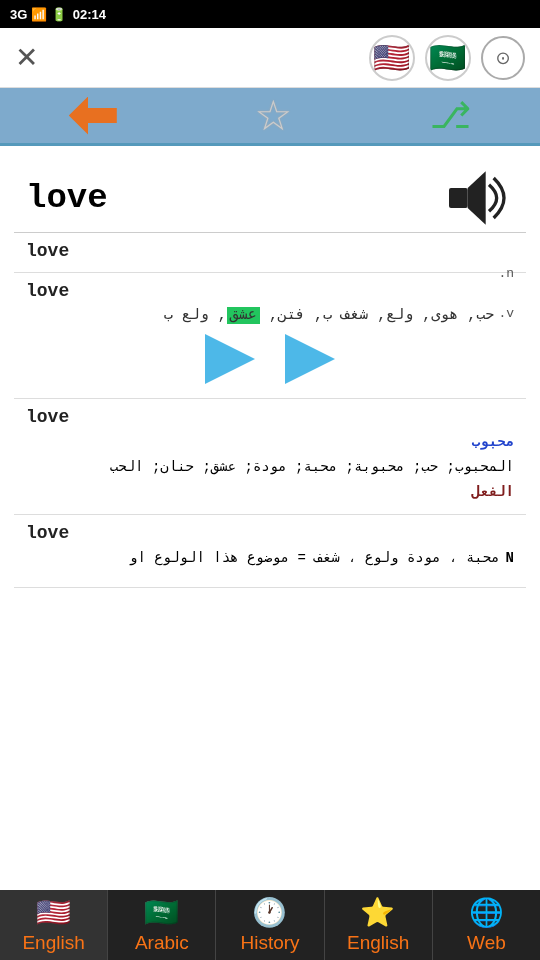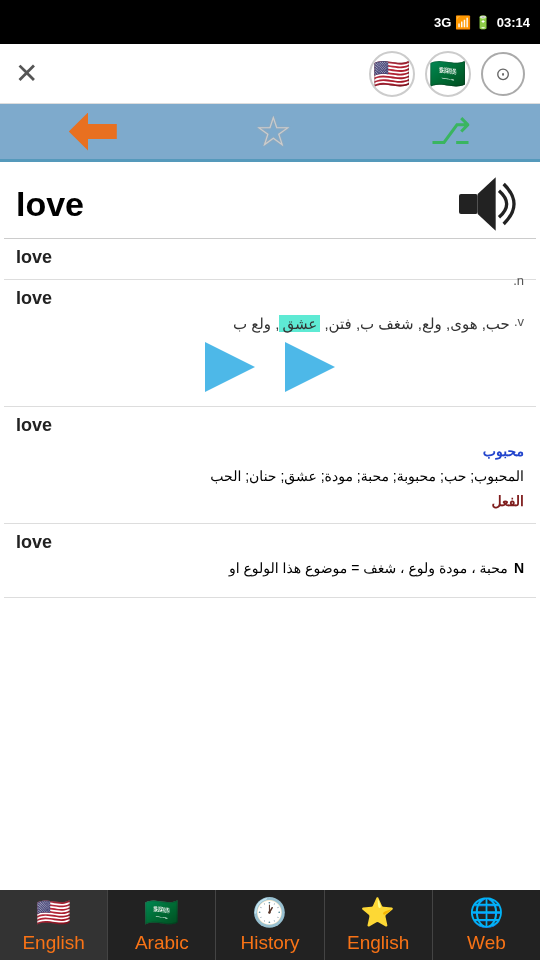--- a/index.html
+++ b/index.html
@@ -2,24 +2,24 @@
 <html><head>
   <meta charset="utf-8">
   <style>
     * { margin: 0; padding: 0; box-sizing: border-box; }
     body { width: 540px; height: 960px; overflow: hidden; font-family: Arial, sans-serif; background: #fff; }
 
     
     .status-bar {
       background: #000;
       color: #fff;
-      height: 44px;
-      display: flex;
-      align-items: center;
-      justify-content: flex-end;
+      height: 28px;
+      display: flex;
+      align-items: center;
+      justify-content: flex-start;
       padding: 4px 10px;
       font-size: 13px;
       font-weight: bold;
     }
 
     
     .top-nav {
       background: #fff;
       height: 60px;
       display: flex;
@@ -92,21 +92,22 @@
       font-size: 42px;
       color: #ccc;
       text-shadow: 0 0 2px #aaa;
     }
 
     
     .content {
       flex: 1;
       overflow-y: auto;
       height: calc(960px - 28px - 60px - 58px - 70px);
-      padding: 4px;
+      padding: 14px;
+      font-family: Liberation Mono, monospace;
     }
 
     
     .word-title-area {
       display: flex;
       align-items: center;
       justify-content: space-between;
       padding: 8px 12px 4px 12px;
       border-bottom: 1.5px solid #ccc;
     }
@@ -189,21 +190,21 @@
       font-size: 28px;
     }
   </style>
 </head>
 <body>
 
 <div class="status-bar">
   <span>3G</span>
   <span style="margin: 0 4px;">📶</span>
   <span>🔋</span>
-  <span style="margin-left:5px;">03:14</span>
+  <span style="margin-left:5px;">02:14</span>
 </div>
 
 <div class="top-nav">
   <div class="close-btn">✕</div>
   <div class="flags">
     <div class="flag-circle" style="font-size:30px;">🇺🇸</div>
     <div class="flag-circle" style="font-size:30px;">🇸🇦</div>
     <div class="dropdown-btn">⊙</div>
   </div>
 </div>
@@ -238,21 +239,21 @@
     <div class="section-label">love</div>
     <div class="section-content">
       <span style="color:#555; direction:ltr; float:right; font-size:13px; margin-left:4px;">.n</span>
     </div>
   </div>
 
   <div class="section">
     <div class="section-label">love</div>
     <div class="section-content">
       <span style="color:#555; direction:ltr; float:right; font-size:13px; margin-left:4px;">.v</span>
-      <span>حب, هوى, ولع, شغف ب, فتن, <span style="background:#5eead4; padding:0 3px;">عشق</span>, ولع ب</span>
+      <span>حب, هوى, ولع, شغف ب, فتن, <span style="background:#22c55e; padding:0 3px;">عشق</span>, ولع ب</span>
     </div>
 
     <div class="audio-btns">
       <div class="audio-btn"></div>
       <div class="audio-btn"></div>
     </div>
   </div>
 
   <div class="section">
     <div class="section-label">love</div>

